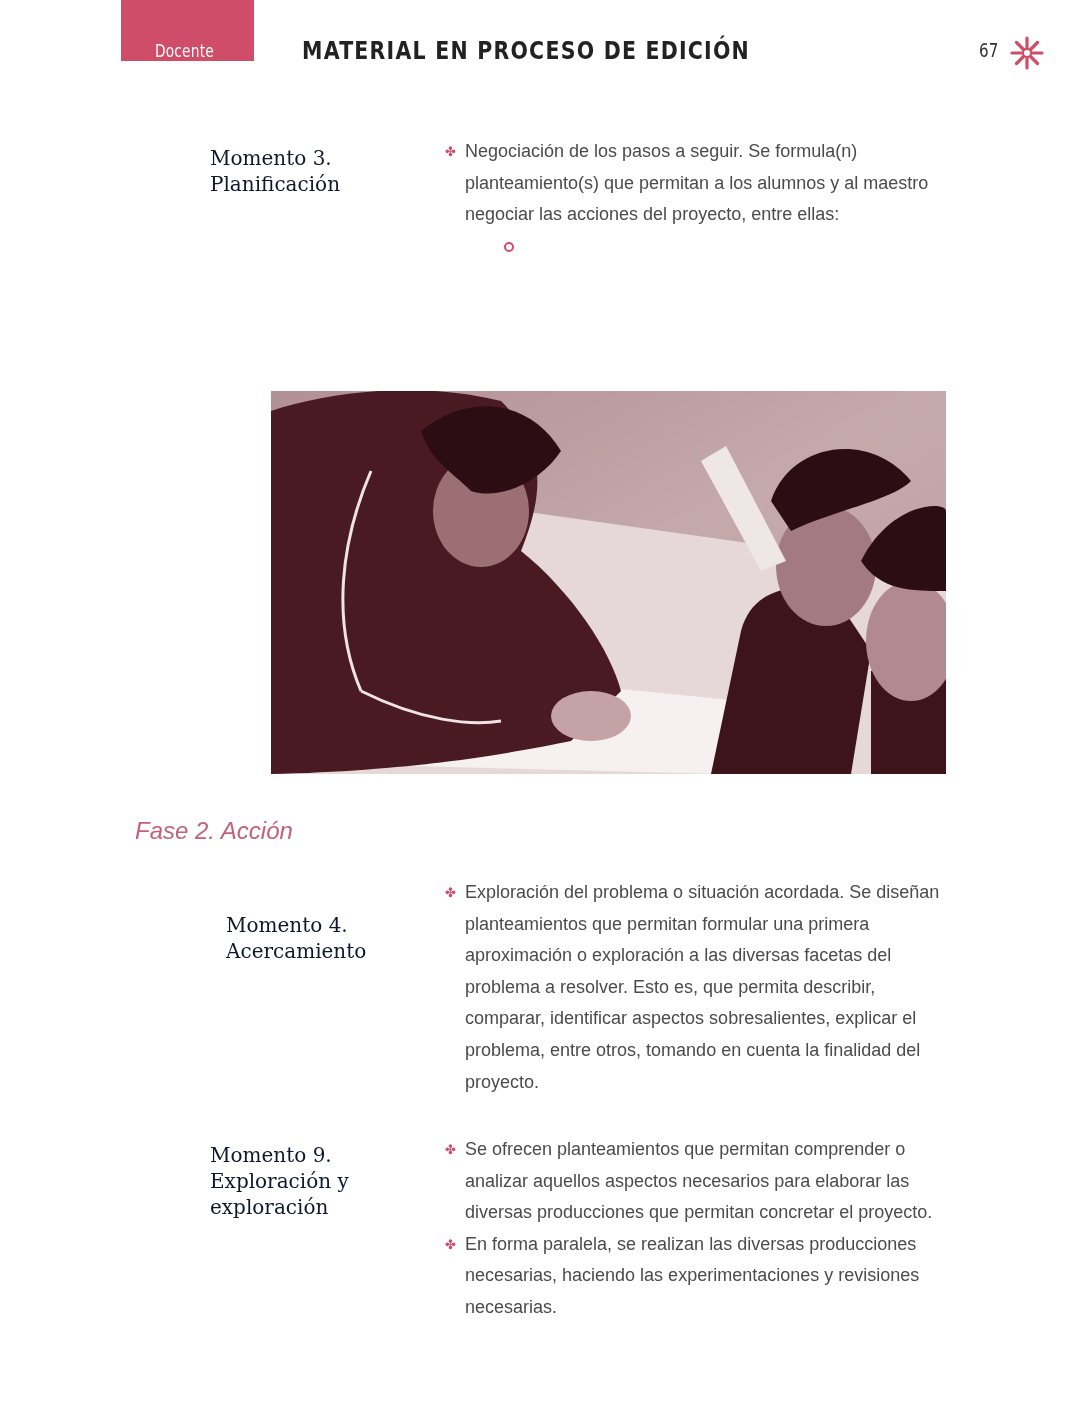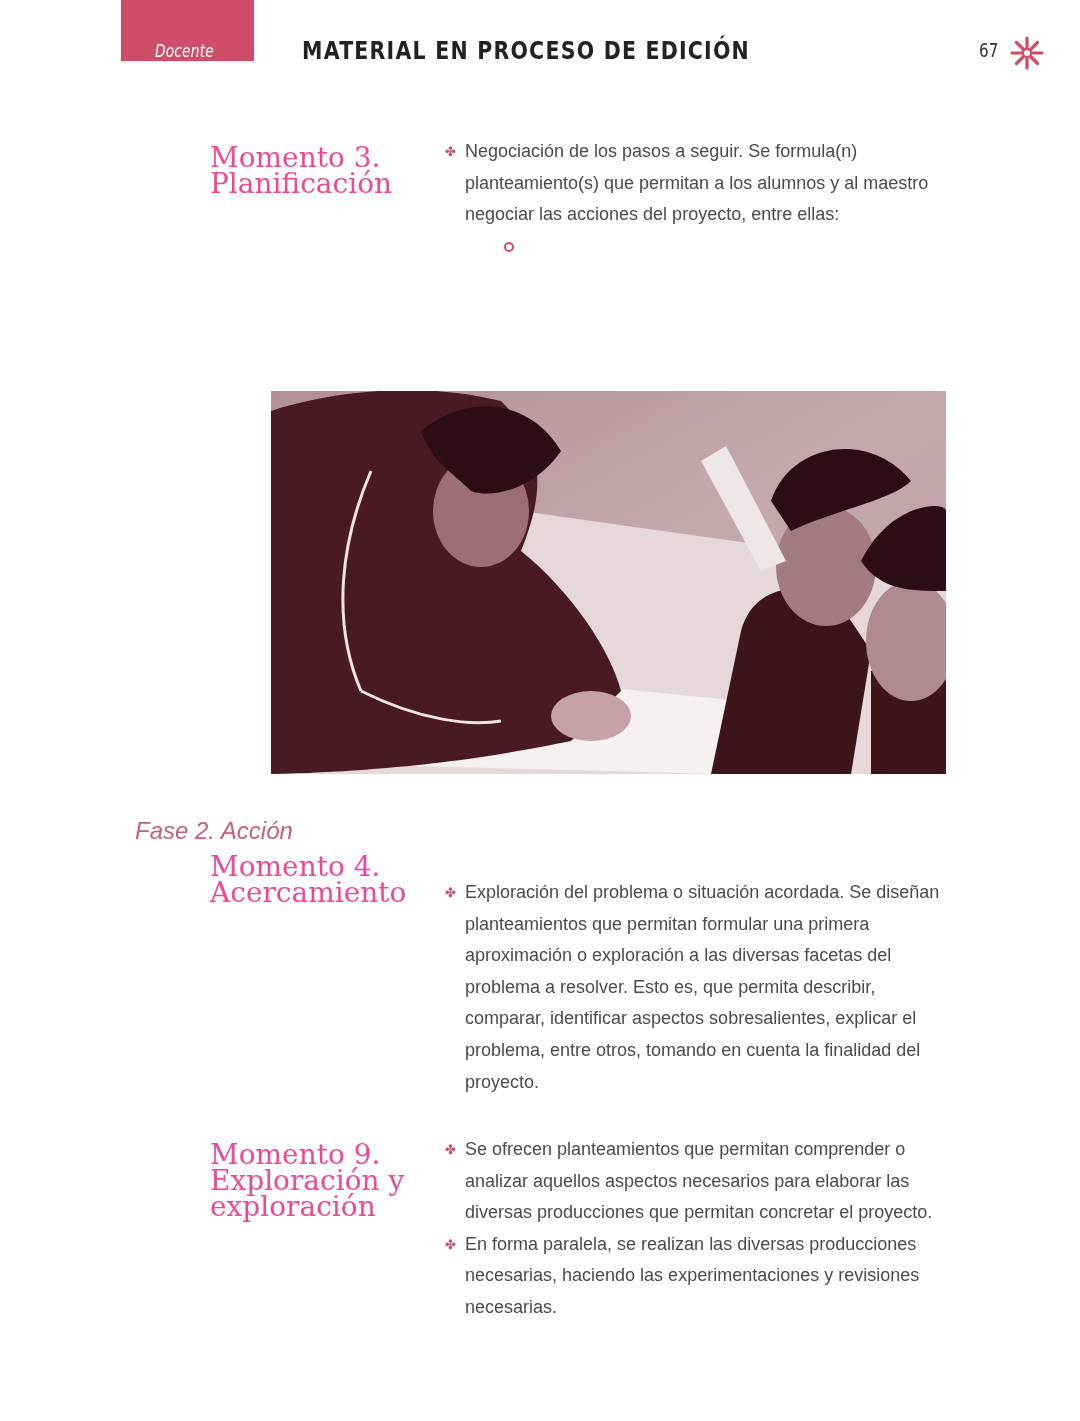--- a/index.html
+++ b/index.html
@@ -1,23 +1,23 @@
 <!DOCTYPE html>
 <html><head>
 <meta charset="utf-8">
 <style>
   html, body { margin:0; padding:0; background:#ffffff; }
   body { width:1080px; height:1421px; position:relative; overflow:hidden; font-family:"Liberation Sans", sans-serif; color:#4a4a4a; }
-  .header-tab { position:absolute; left:121px; top:0; width:133px; height:61px; background:#cf4d68;font-style:italic; }
+  .header-tab { position:absolute; left:121px; top:0; width:133px; height:61px; background:#cf4d68; }
   .header-tab span { position:absolute; left:34px; bottom:0px; color:#ffffff; font-family:"DejaVu Sans Condensed","DejaVu Sans", sans-serif; font-size:18px; letter-spacing:0.2px; transform:scaleX(0.85); transform-origin:left bottom; }
   .header-title { position:absolute; left:302px; top:36px; font-family:"DejaVu Sans", sans-serif; font-weight:bold; font-size:25px; color:#222222; letter-spacing:1.5px; transform:scaleX(0.82); transform-origin:left top; white-space:nowrap; }
   .page-num { position:absolute; left:979px; top:39px; font-family:"DejaVu Sans", sans-serif; font-size:19px; color:#333; transform:scaleX(0.8); transform-origin:left top; }
   .asterisk { position:absolute; left:1010px; top:36px; width:34px; height:34px; }
 
-  .moment-label { position:absolute; left:210px; font-family:"DejaVu Serif", serif; font-size:28px; line-height:26px; color:#ec4899; }
+  .moment-label { position:absolute; left:210px; font-family:"DejaVu Serif", serif; font-size:20px; line-height:26px; color:#0f172a; }
   .body-block { position:absolute; left:445px; width:510px; font-size:18px; line-height:31.6px; color:#4b4b4b; }
   .bul { position:relative; padding-left:20px; margin:0; }
   .bul .mark { position:absolute; left:0; top:0; color:#cf4d68; font-size:13px; }
   .sub { position:relative; padding-left:75px; }
   .sub .ring { position:absolute; left:59px; top:11px; width:6px; height:6px; border:2.5px solid #cf4d68; border-radius:50%; }
 
   .photo { position:absolute; left:271px; top:391px; width:675px; height:383px; overflow:hidden; background:#b89ea2; }
   .phase { position:absolute; left:135px; top:817px; font-style:italic; font-size:24px; color:#c3607a; }
 </style>
 </head>
@@ -85,21 +85,21 @@
     <path d="M600 280 L675 260 L675 383 L600 383 Z" fill="#3e141b"></path>
     <ellipse cx="640" cy="250" rx="45" ry="60" fill="#b08a8e"></ellipse>
     <path d="M590 170 C620 110 675 110 675 120 L675 200 C640 200 610 200 590 170 Z" fill="#2c0d13"></path>
 
     <path d="M430 70 L455 55 L515 170 L490 180 Z" fill="#efe6e6"></path>
   </svg>
 </div>
 
 <div class="phase">Fase 2. Acción</div>
 
-<div class="moment-label" style="top:854px;">
+<div class="moment-label" style="top:912px;margin-left:16px;">
   <div>Momento 4.</div>
   <div>Acercamiento</div>
 </div>
 <div class="body-block" style="top:877px;">
   <div class="bul">
     <span class="mark">✤</span>
     <span>Exploración del problema o situación acordada. Se diseñan planteamientos que permitan formular una primera aproximación o exploración a las diversas facetas del problema a resolver. Esto es, que permita describir, comparar, identificar aspectos sobresalientes, explicar el problema, entre otros, tomando en cuenta la finalidad del proyecto.</span>
   </div>
 </div>
 

